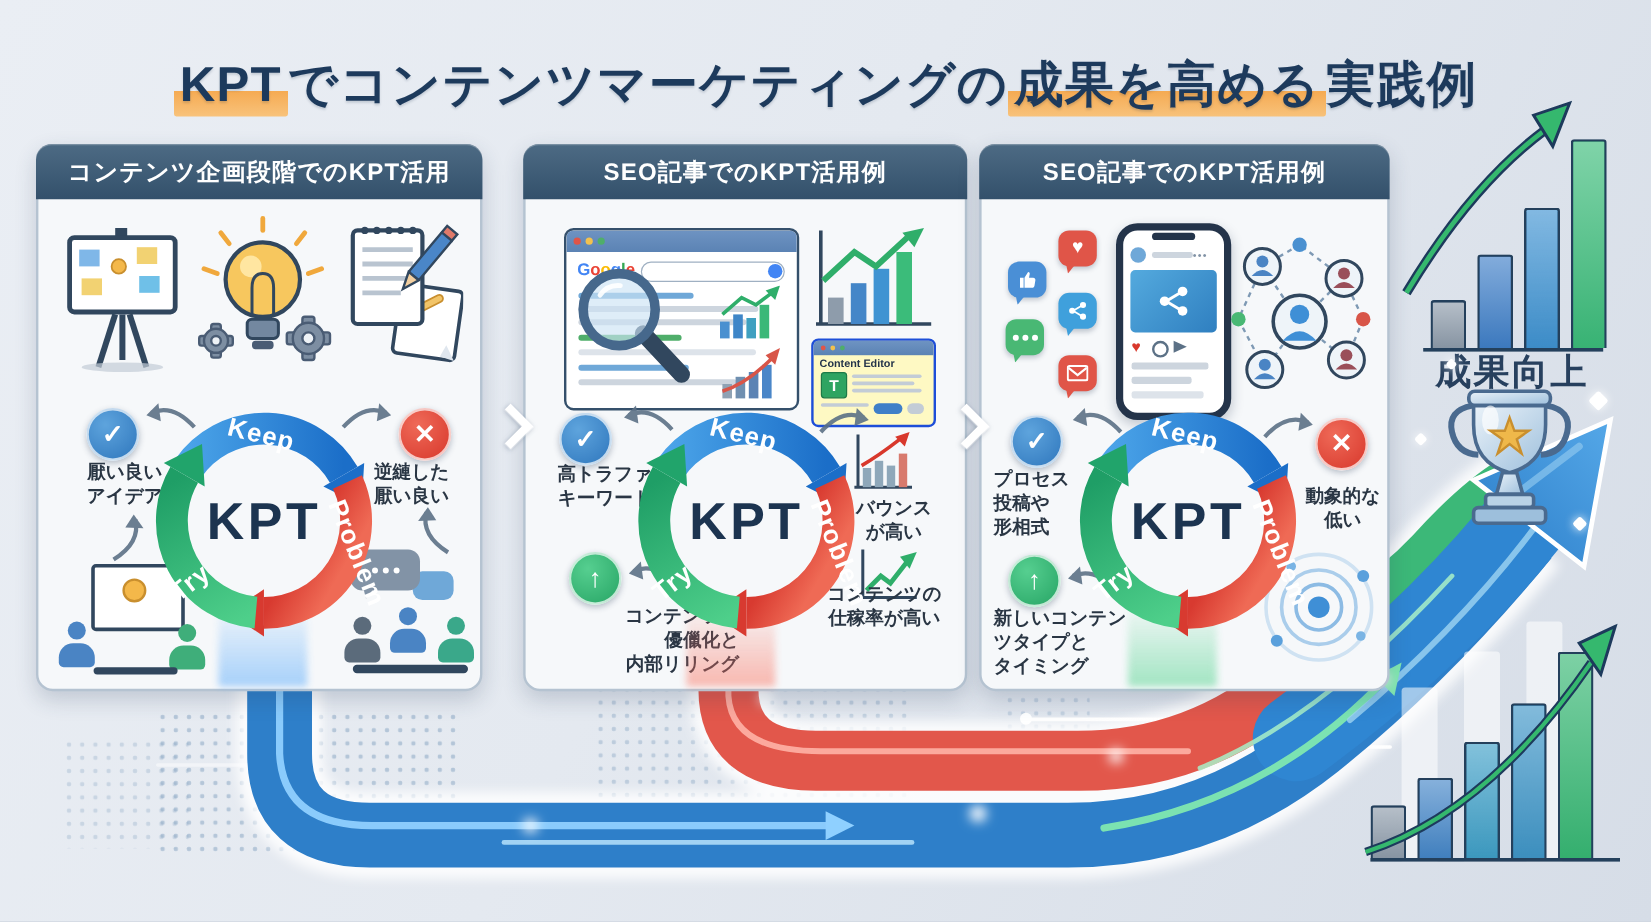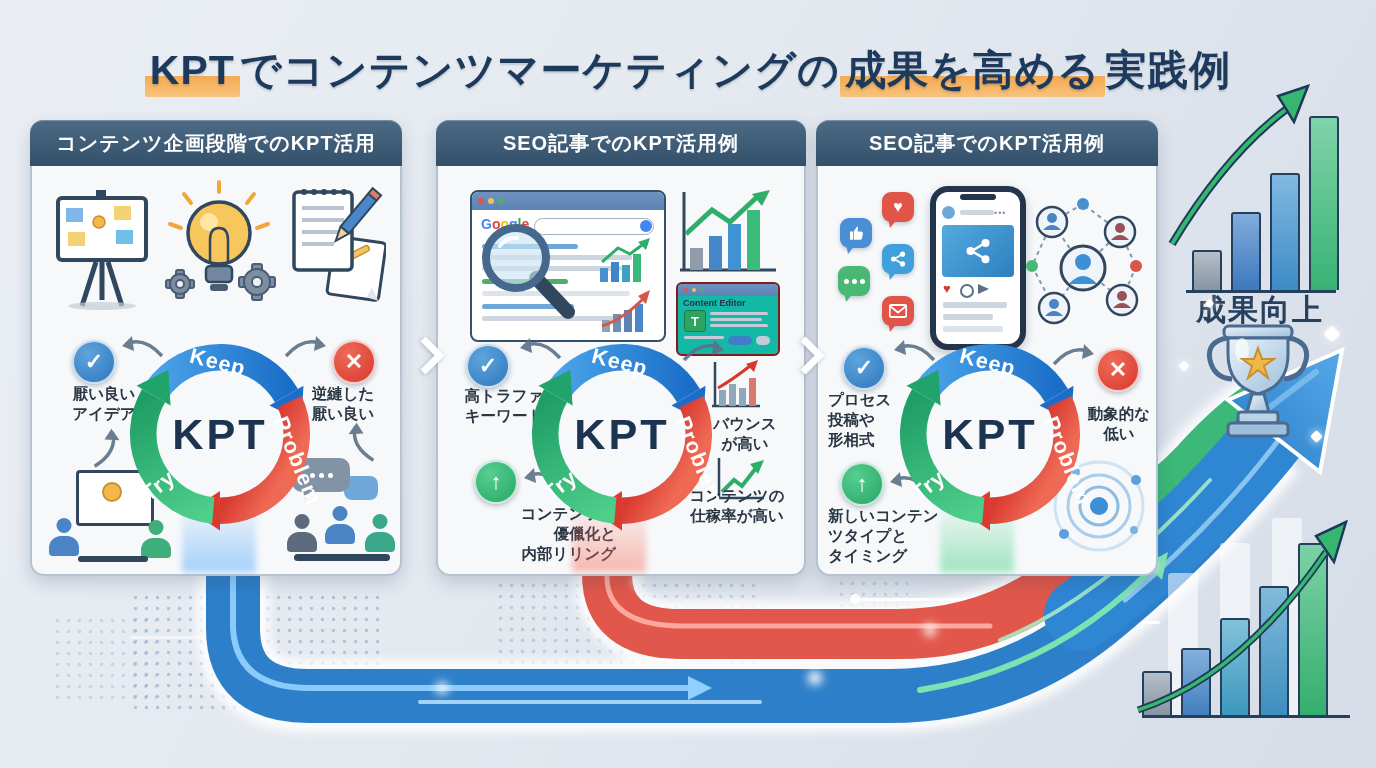--- a/index.html
+++ b/index.html
@@ -36,21 +36,21 @@
   .carrow{position:absolute;width:44px;height:28px;opacity:.9;}
   
   .browser{position:absolute;background:#ffffff;border:2px solid #35506b;border-radius:8px;overflow:hidden;}
   .win-bar{height:18px;background:linear-gradient(180deg,#6e93c2,#5b83b4);display:flex;align-items:center;padding-left:6px;gap:4px;}
   .win-dot{width:6px;height:6px;border-radius:50%;}
   .g-logo{font-size:14px;font-weight:bold;letter-spacing:0;text-align:center;}
   .gl0,.gl3{color:#4285F4}.gl1,.gl5{color:#EA4335}.gl2{color:#FBBC05}.gl4{color:#34A853}
   .srch{position:absolute;height:15px;border:1.5px solid #9fb0c2;border-radius:9px;background:#fff;}
   .srch-btn{position:absolute;right:1px;top:1px;width:12px;height:12px;border-radius:50%;background:#4285F4;}
   .rline{position:absolute;height:5px;border-radius:3px;}
-  .ce{position:absolute;background:#14b8a6;border:2px solid #7f1d1d;border-radius:6px;overflow:hidden;}
+  .ce{position:absolute;background:#fef9c3;border:2px solid #1d4ed8;border-radius:6px;overflow:hidden;}
   .ce-title{font-size:9px;font-weight:bold;color:#24344a;padding:2px 0 0 5px;}
   .ce-icon{position:absolute;left:6px;top:26px;width:20px;height:20px;background:#2ea461;border:1.5px solid #1d7a47;
     color:#fff;font-size:13px;font-weight:bold;display:flex;align-items:center;justify-content:center;border-radius:3px;}
   .ce-line{position:absolute;height:3px;background:#c3ccd6;border-radius:2px;}
   .ce-btn{position:absolute;height:9px;border-radius:5px;}
   
   .sbub{position:absolute;width:32px;height:30px;border-radius:9px;display:flex;align-items:center;justify-content:center;
     box-shadow:0 2px 4px rgba(30,50,80,.25);}
   .sbub::after{content:"";position:absolute;left:6px;bottom:-6px;width:10px;height:10px;background:inherit;
     clip-path:polygon(0 0,100% 0,20% 100%);}

